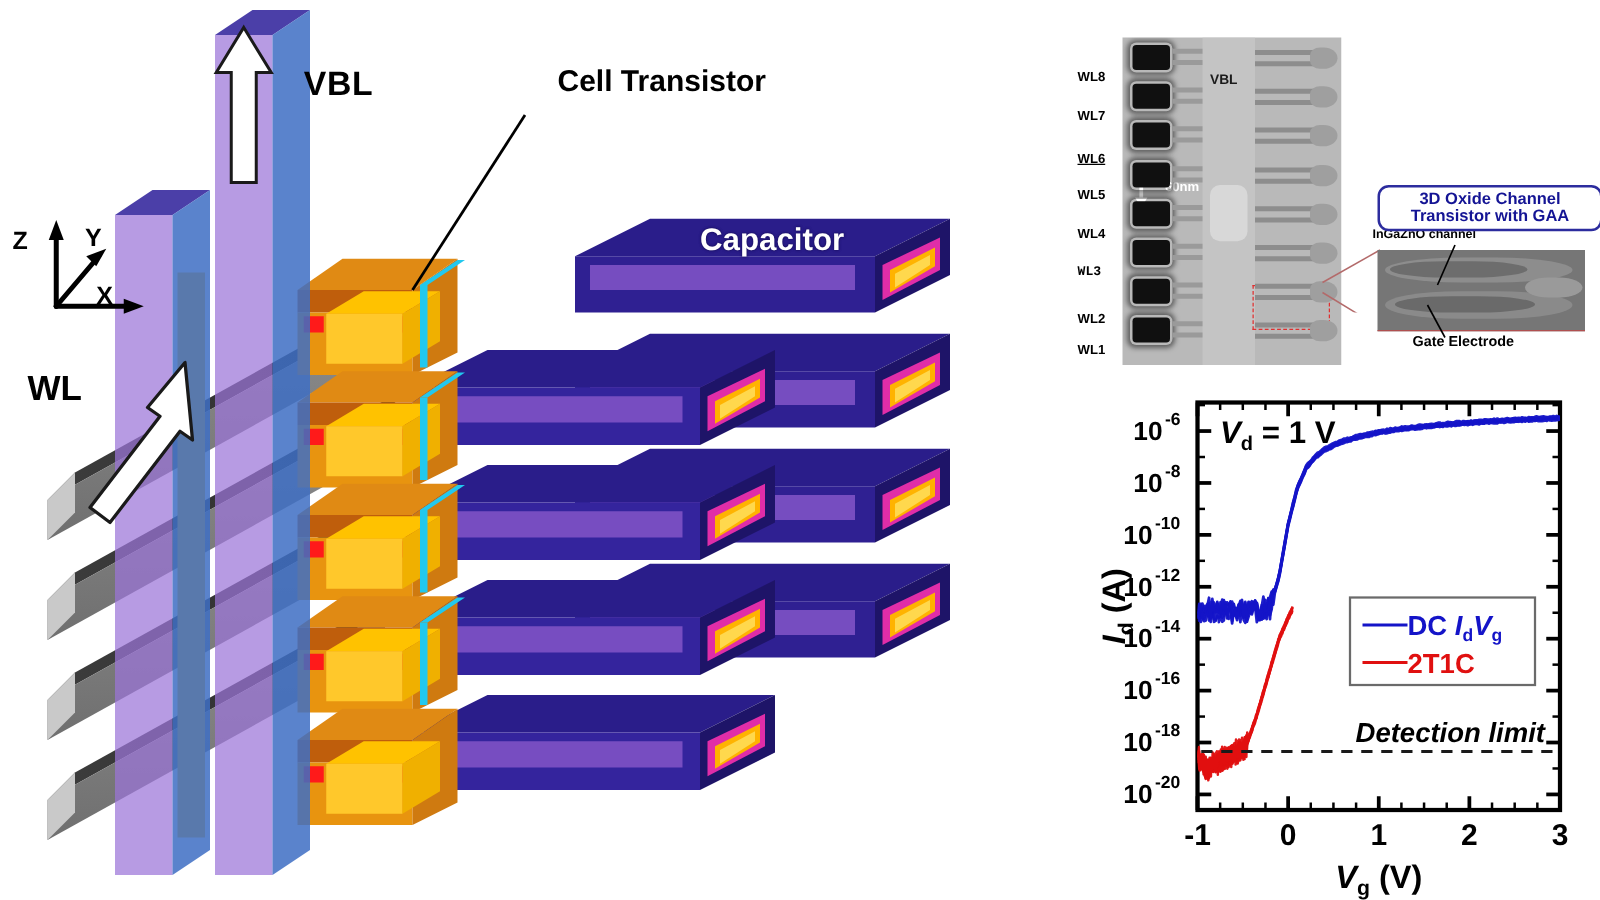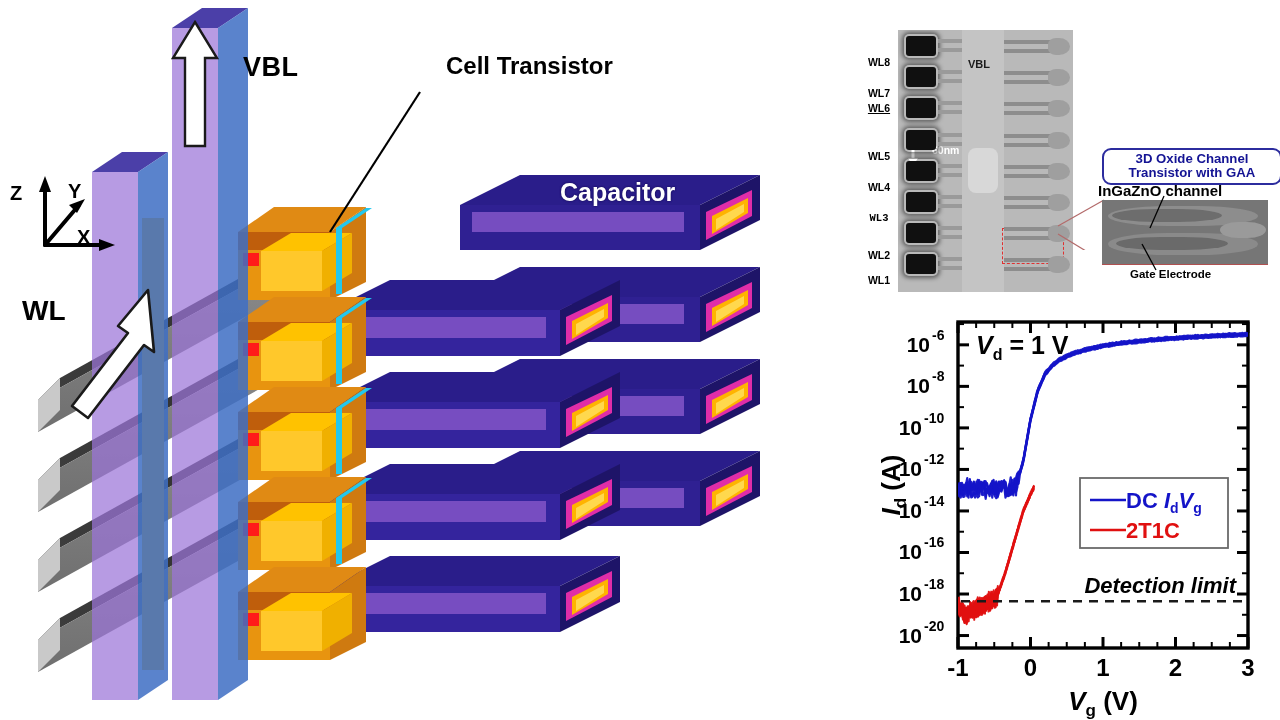--- a/index.html
+++ b/index.html
@@ -25,39 +25,39 @@
   #tem-block{left:862px;top:0;width:418px;height:300px;}
 
   .callout{position:absolute;border:2px solid #2c2c9e;border-radius:9px;
            background:#fff;color:#141494;font-weight:bold;text-align:center;
            line-height:1.08;padding:2px 5px;font-size:13.2px;z-index:6;}
   #callout-cswl{left:5px;top:6px;width:130px;}
   #callout-gaa{left:240px;top:148px;width:166px;}
 
   #wl-ticks{left:0px;top:52px;width:34px;height:240px;}
   .wl-tick{position:absolute;left:0;width:34px;font-size:10.5px;font-weight:bold;
-           color:#000;text-align:center;}
+           color:#000;text-align:left;}
 
   #tem-main{position:absolute;left:36px;top:30px;width:175px;height:262px;
             background:#b9b9b9;overflow:hidden;}
   #tem-main .wlblk{position:absolute;background:#101010;border-radius:3px;}
   #tem-main .wlblk::after{content:"";position:absolute;left:-2px;top:-2px;
             right:-2px;bottom:-2px;border-radius:5px;
             box-shadow:0 0 4px 2px rgba(20,20,20,.55);}
   #tem-main .finger{position:absolute;background:#8d8d8d;}
   #tem-main .fingerL{position:absolute;background:#9a9a9a;}
   .vbl-col{position:absolute;background:#cfcfcf;}
   #tem-vbl-label{position:absolute;font-size:11px;font-weight:bold;color:#1b1b1b;}
   #scalebar{position:absolute;color:#fff;font-size:10.5px;font-weight:bold;}
   #redbox{position:absolute;border:1.4px dashed #e03030;}
 
   #tem-inset{position:absolute;left:240px;top:200px;width:166px;height:64px;
              background:#767676;overflow:hidden;border-bottom:1px solid #b05050;}
   .inset-band{position:absolute;border-radius:40%/50%;}
-  #inset-lbl-top{position:absolute;left:236px;top:182px;font-size:15px;
+  #inset-lbl-top{position:absolute;left:236px;top:182px;font-size:10px;
                  font-weight:bold;color:#000;}
   #inset-lbl-bot{position:absolute;left:268px;top:268px;font-size:11.5px;
                  font-weight:bold;color:#000;}
 
   
   #plot-block{left:880px;top:300px;width:400px;height:420px;}
   #plot-block svg{display:block;}
 </style>
 </head>
 <body>
@@ -314,21 +314,21 @@
 
 
   <div class="callout" id="callout-gaa">
     <div>3D Oxide Channel</div>
     <div>Transistor with GAA</div>
   </div>
 
   <div class="abs" id="wl-ticks">
       <div class="wl-tick" style="top: 4px;">WL8</div>
       <div class="wl-tick" style="top: 35.2px;">WL7</div>
-      <div class="wl-tick" style="top: 50px; text-decoration: underline;">WL6</div>
+      <div class="wl-tick" style="top: 69px; text-decoration: underline;">WL6</div>
       <div class="wl-tick" style="top: 97.6px;">WL5</div>
       <div class="wl-tick" style="top: 128.8px;">WL4</div>
       <div class="wl-tick" style="top: 160px; font-family: Liberation Mono, monospace;">WL3</div>
       <div class="wl-tick" style="top: 197px;">WL2</div>
       <div class="wl-tick" style="top: 222.4px;">WL1</div>
     </div>
 
   <div id="tem-main">
 
     <div class="vbl-col" style="left:64px;top:0;width:42px;height:262px;background:#c4c4c4;"></div>

